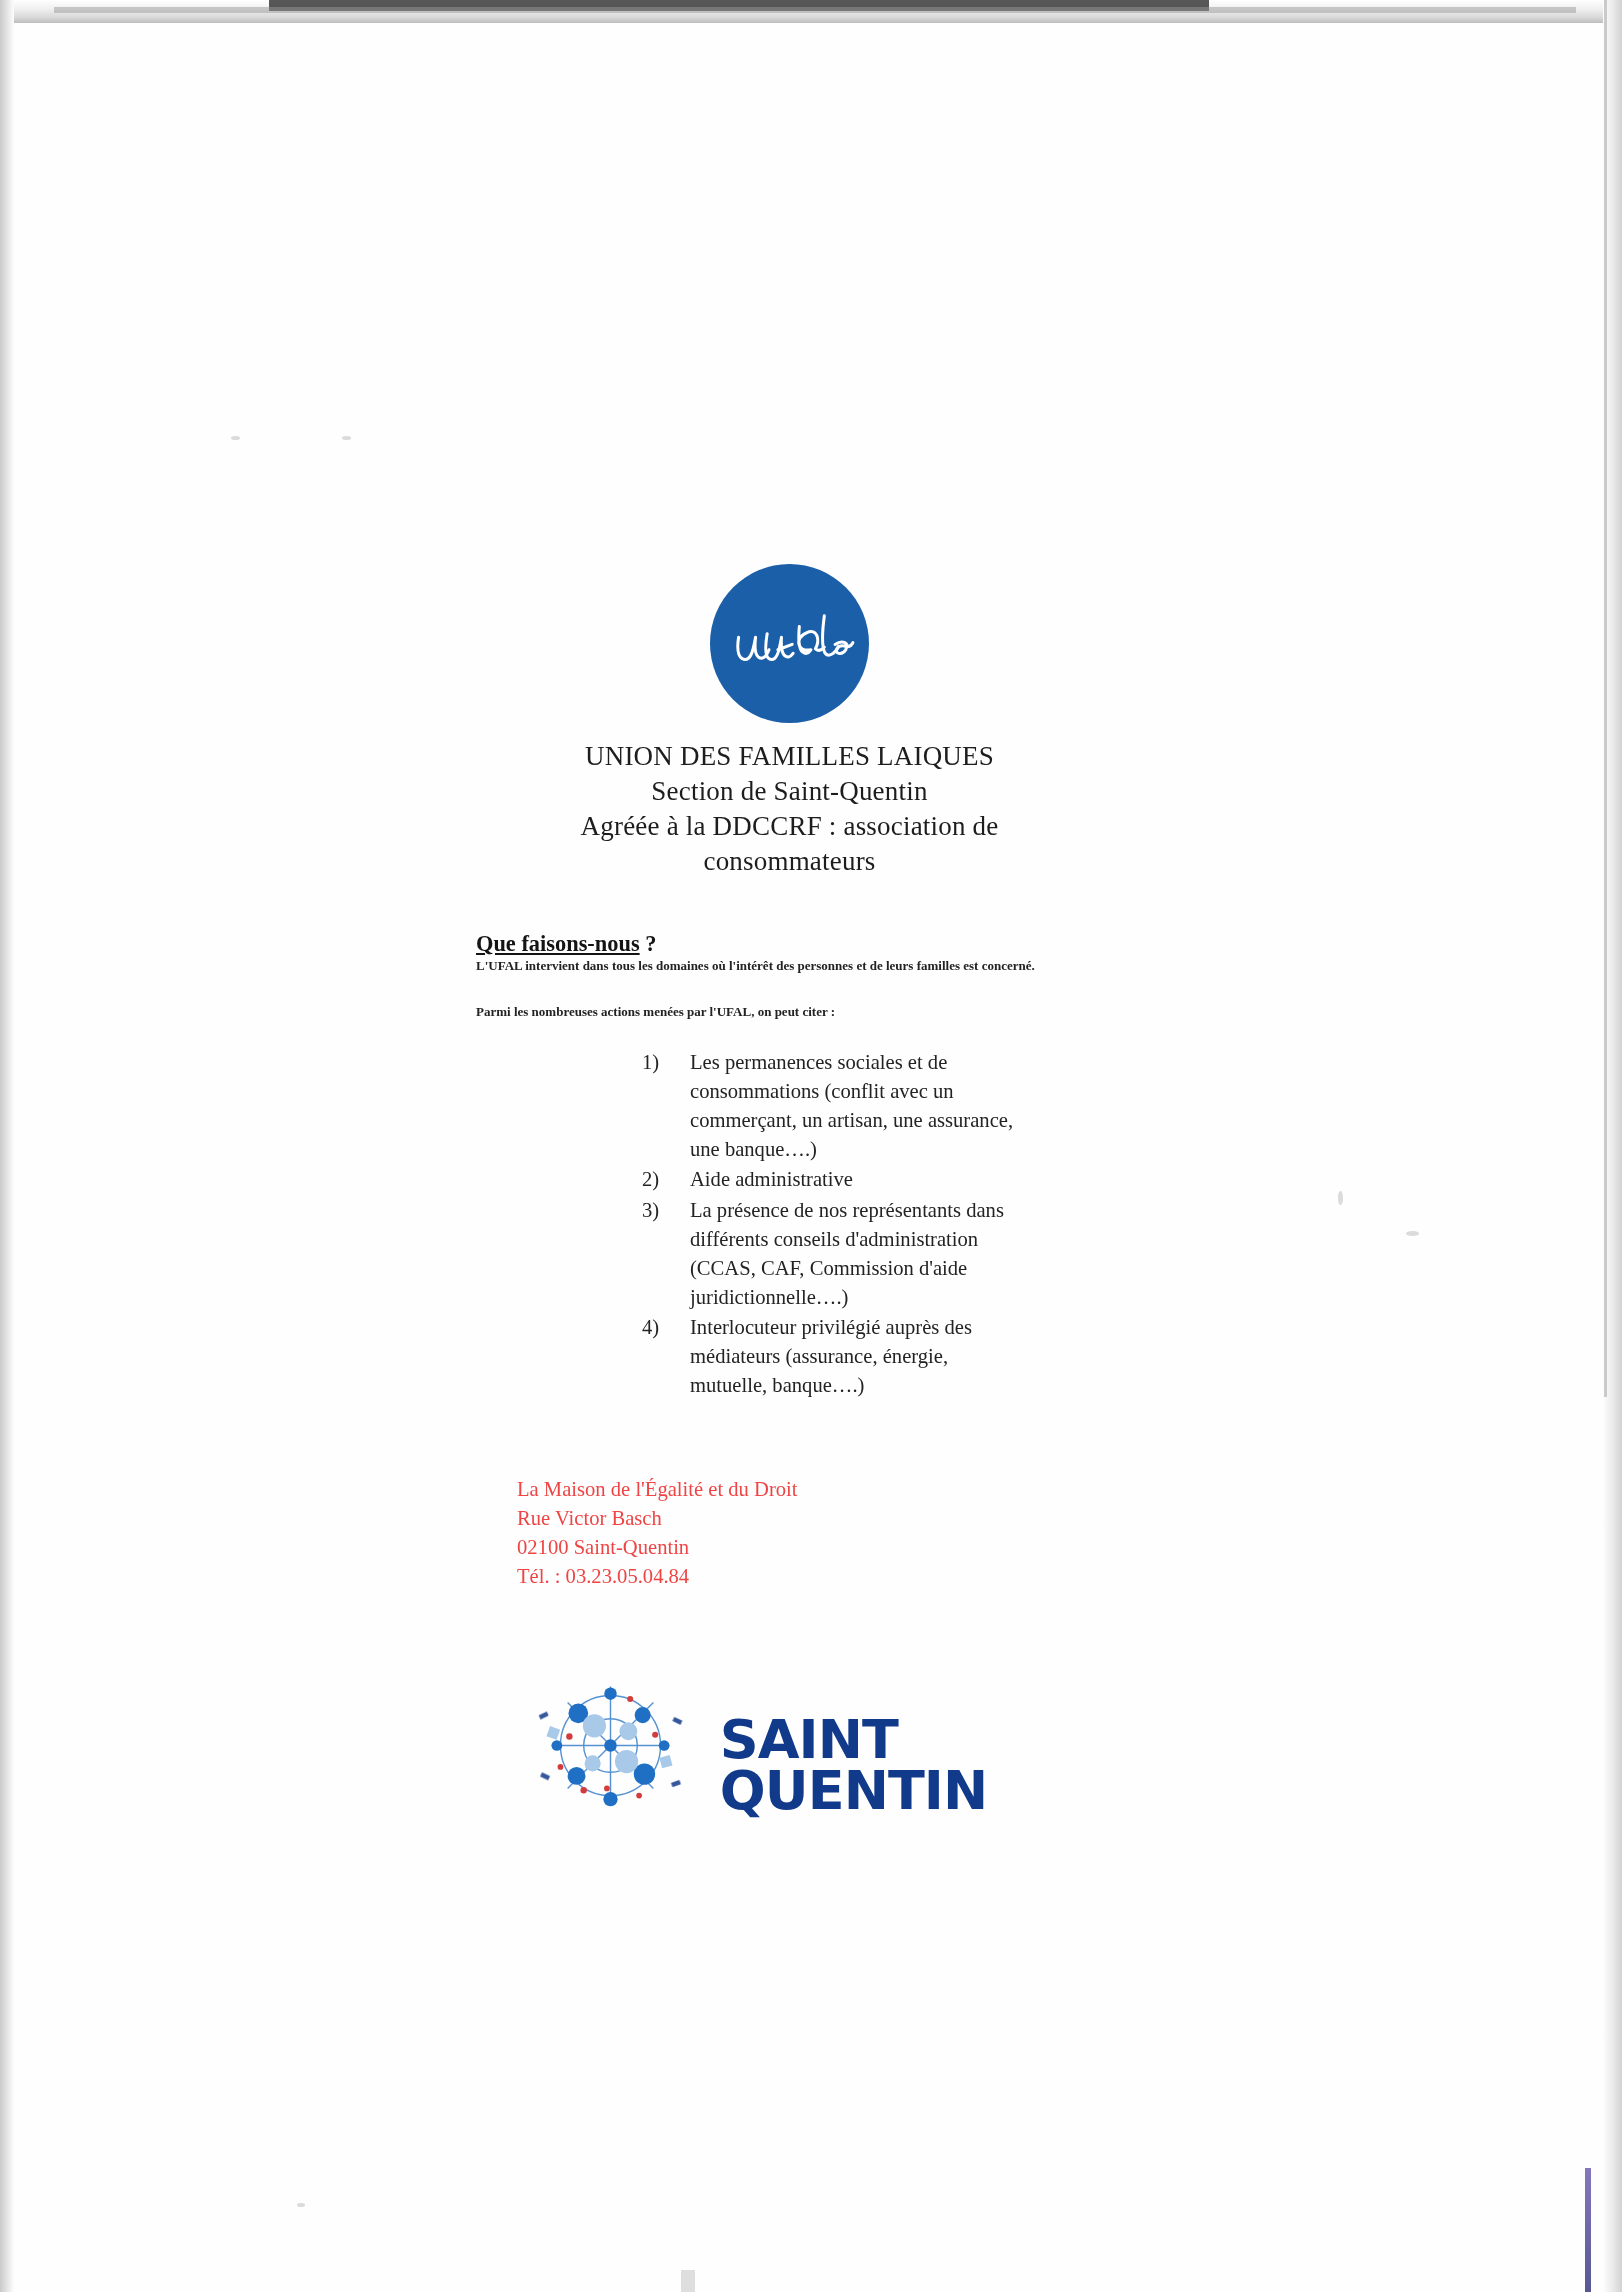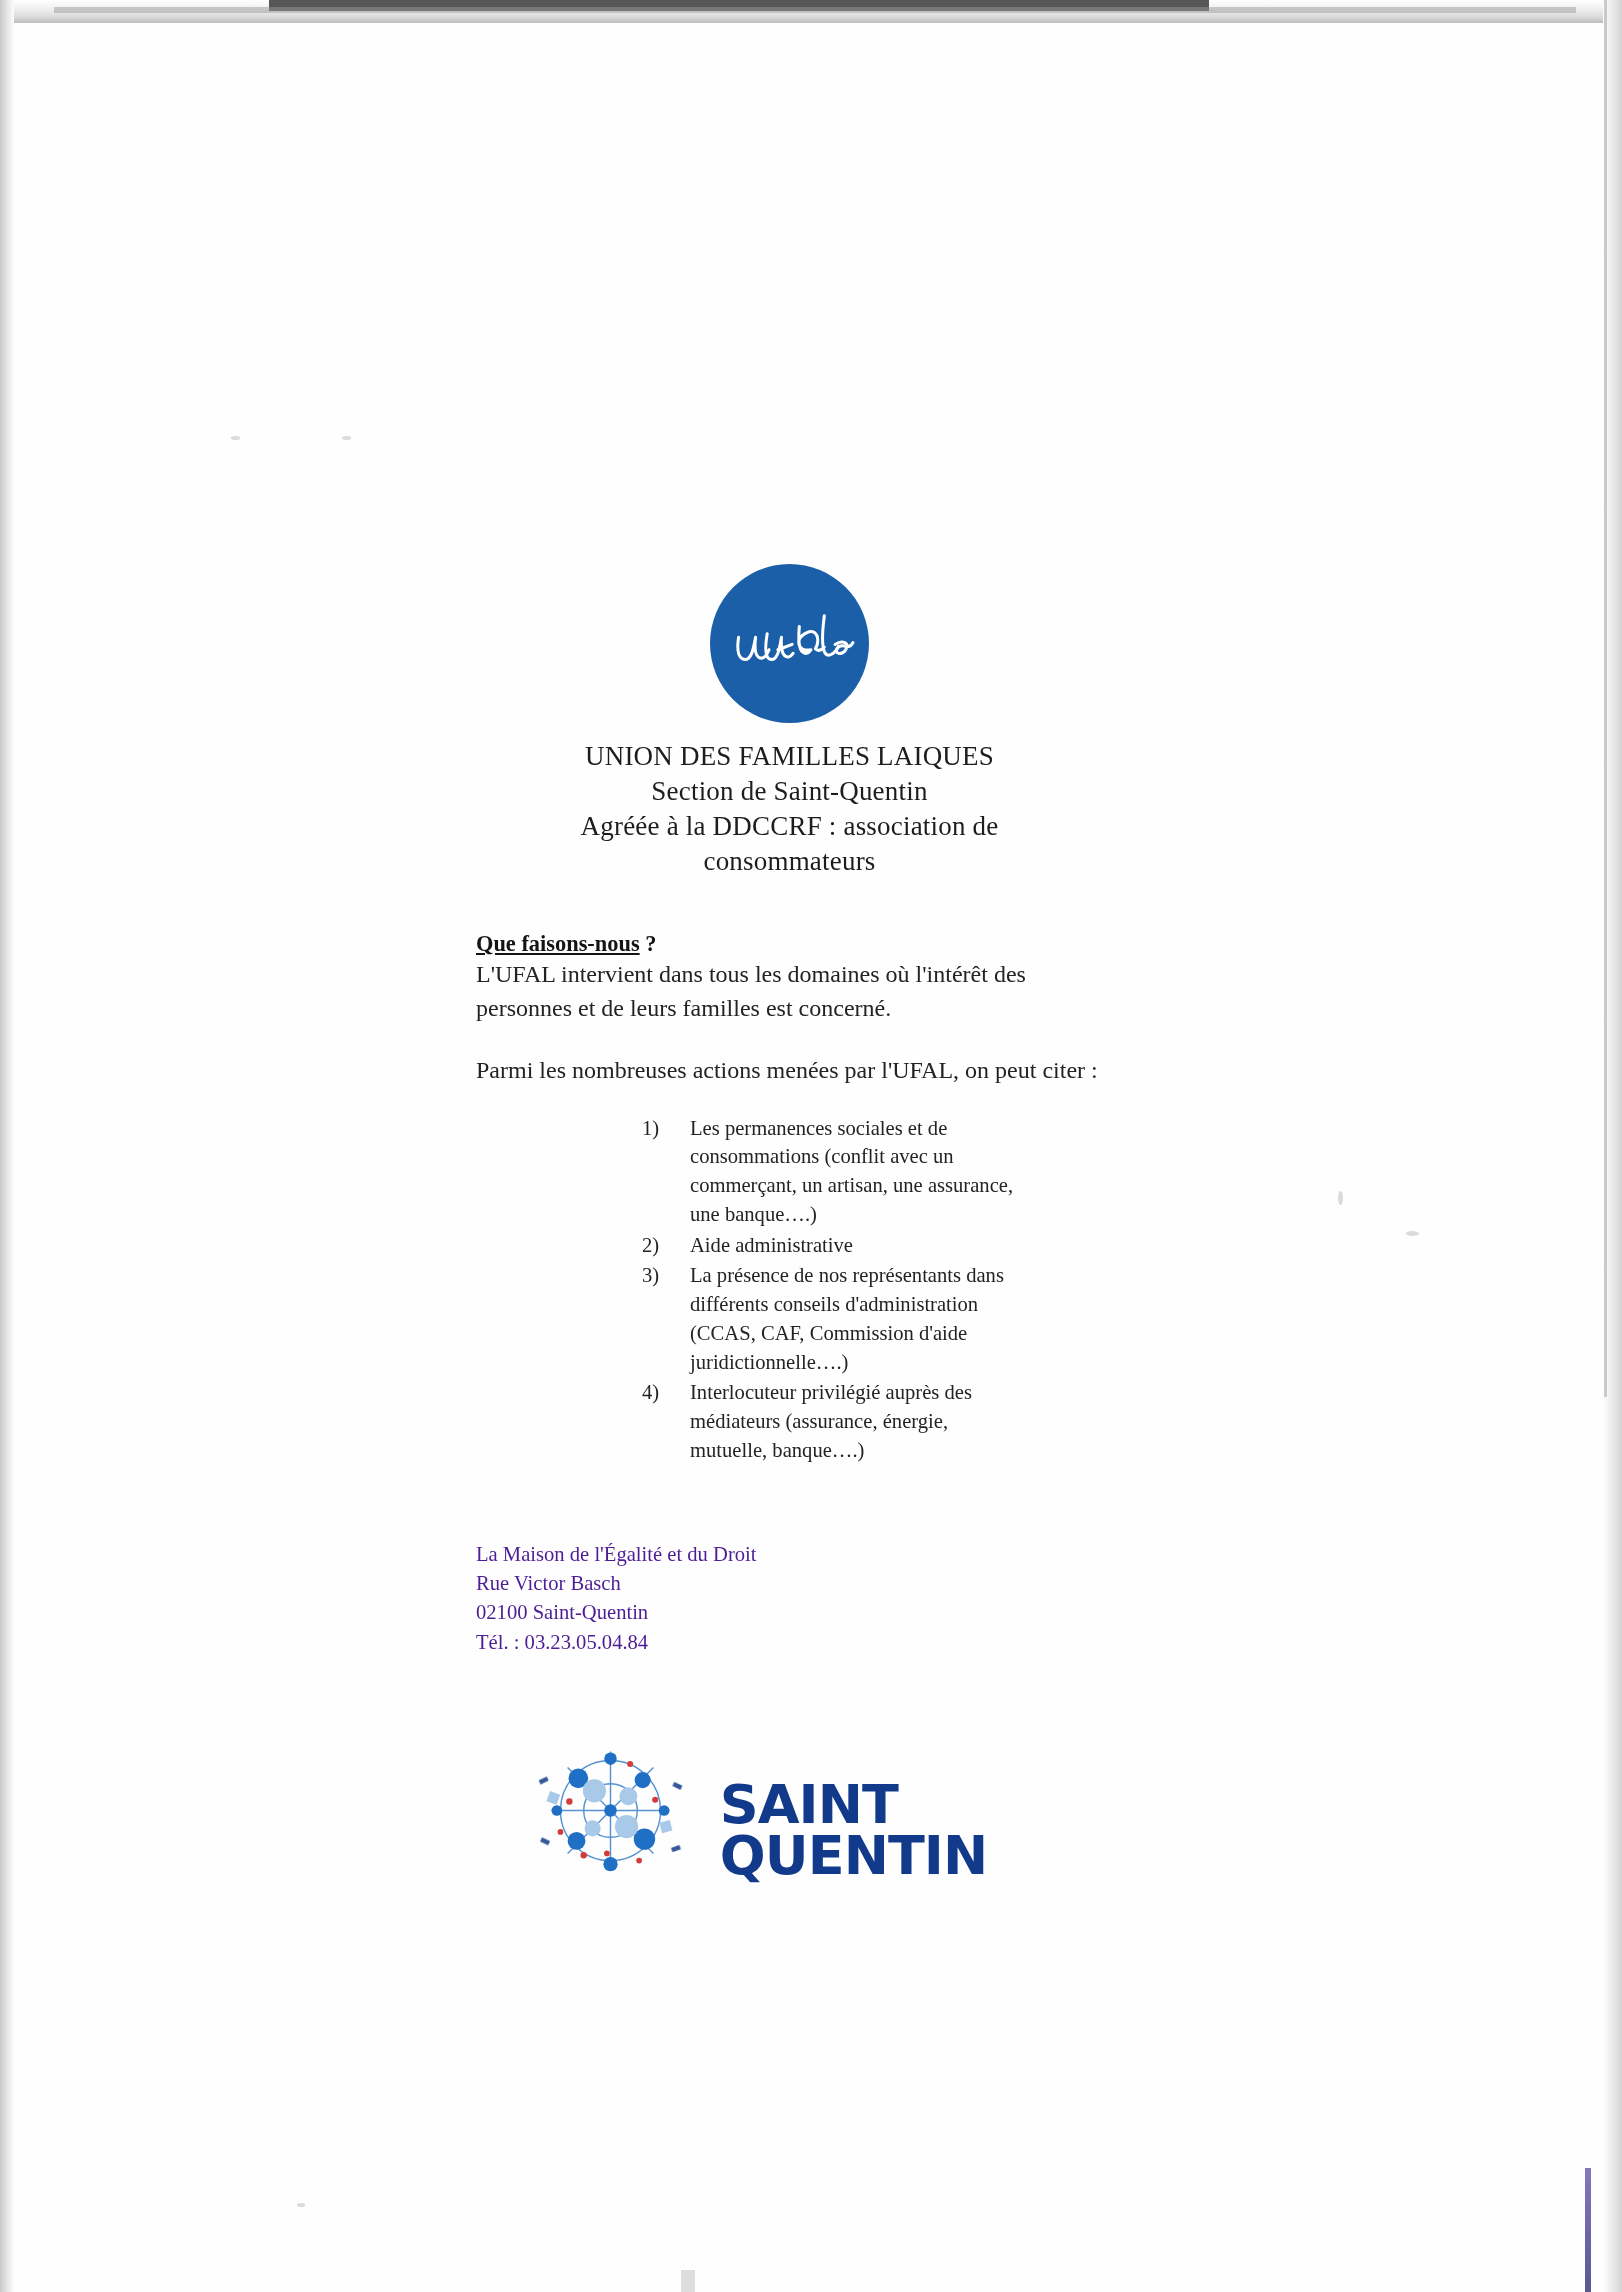--- a/index.html
+++ b/index.html
@@ -147,24 +147,25 @@
   .section-q {
     font-size: 22.4px;
     font-weight: bold;
     color: #141414;
   }
   .section-q .ul {
     text-decoration: underline;
   }
 
   p.para {
-    font-size: 24px;
+    font-size: 13px;
     line-height: 1.42;
     margin: 0 0 27px 0;
     color: #232323;
+    font-weight: bold;
   }
 
   ol.actions {
     list-style: none;
     margin: 0 0 0 0;
     padding: 0;
     font-size: 20.6px;
     line-height: 1.40;
     color: #232323;
   }
@@ -179,21 +180,22 @@
     flex: 0 0 48px;
   }
   ol.actions li .txt {
     flex: 1 1 auto;
   }
 
   .address {
     margin-top: 75px;
     font-size: 20.6px;
     line-height: 1.42;
-    color: #4c1d95;
+    color: #ef4444;
+    margin-left: 41px;
   }
   .address .line { display: block; }
 
   
   .sq-wrap {
     margin-top: 82px;
     margin-left: 45px;
     display: flex;
     align-items: flex-end;
     gap: 19.7px;

